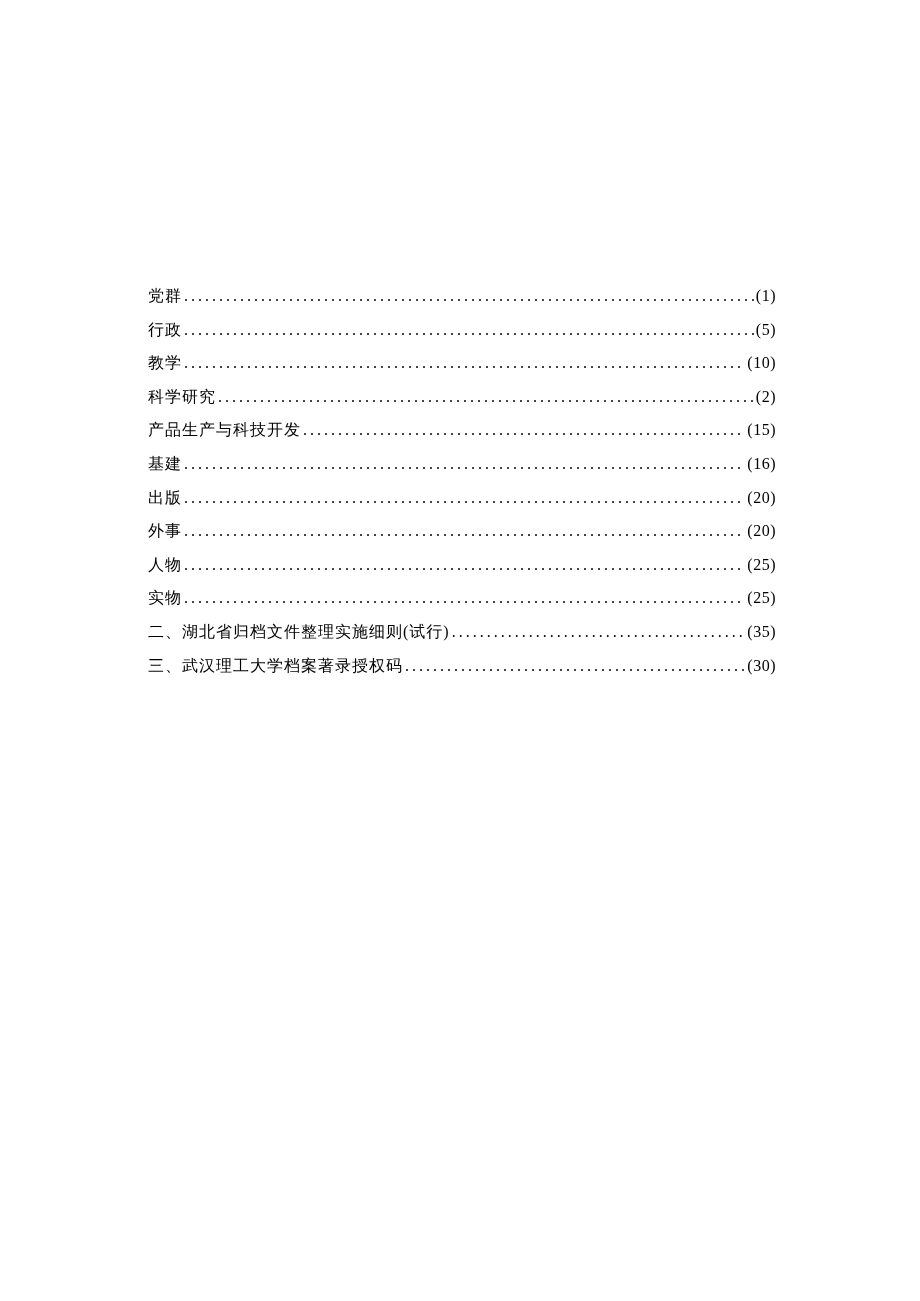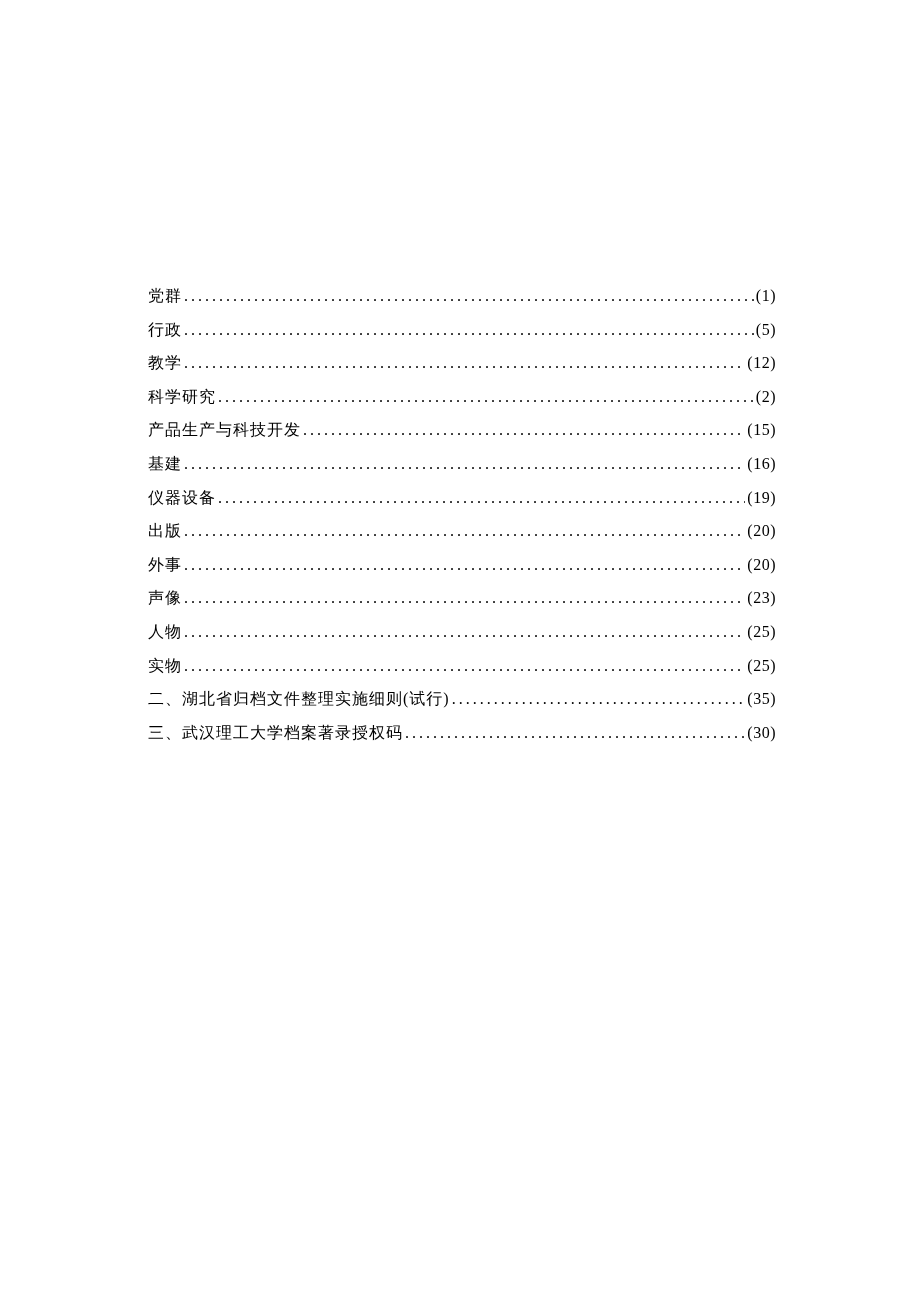--- a/index.html
+++ b/index.html
@@ -57,56 +57,46 @@
     <span class="toc-page">(1)</span>
   </div>
   <div class="toc-entry">
     <span class="toc-label">行政</span>
     <span class="toc-leader"></span>
     <span class="toc-page">(5)</span>
   </div>
   <div class="toc-entry">
     <span class="toc-label">教学</span>
     <span class="toc-leader"></span>
-    <span class="toc-page">(12)</span>
+    <span class="toc-page">(10)</span>
   </div>
   <div class="toc-entry">
     <span class="toc-label">科学研究</span>
     <span class="toc-leader"></span>
     <span class="toc-page">(2)</span>
   </div>
   <div class="toc-entry">
     <span class="toc-label">产品生产与科技开发</span>
     <span class="toc-leader"></span>
     <span class="toc-page">(15)</span>
   </div>
   <div class="toc-entry">
     <span class="toc-label">基建</span>
     <span class="toc-leader"></span>
     <span class="toc-page">(16)</span>
   </div>
   <div class="toc-entry">
-    <span class="toc-label">仪器设备</span>
-    <span class="toc-leader"></span>
-    <span class="toc-page">(19)</span>
-  </div>
-  <div class="toc-entry">
     <span class="toc-label">出版</span>
     <span class="toc-leader"></span>
     <span class="toc-page">(20)</span>
   </div>
   <div class="toc-entry">
     <span class="toc-label">外事</span>
     <span class="toc-leader"></span>
     <span class="toc-page">(20)</span>
-  </div>
-  <div class="toc-entry">
-    <span class="toc-label">声像</span>
-    <span class="toc-leader"></span>
-    <span class="toc-page">(23)</span>
   </div>
   <div class="toc-entry">
     <span class="toc-label">人物</span>
     <span class="toc-leader"></span>
     <span class="toc-page">(25)</span>
   </div>
   <div class="toc-entry">
     <span class="toc-label">实物</span>
     <span class="toc-leader"></span>
     <span class="toc-page">(25)</span>

